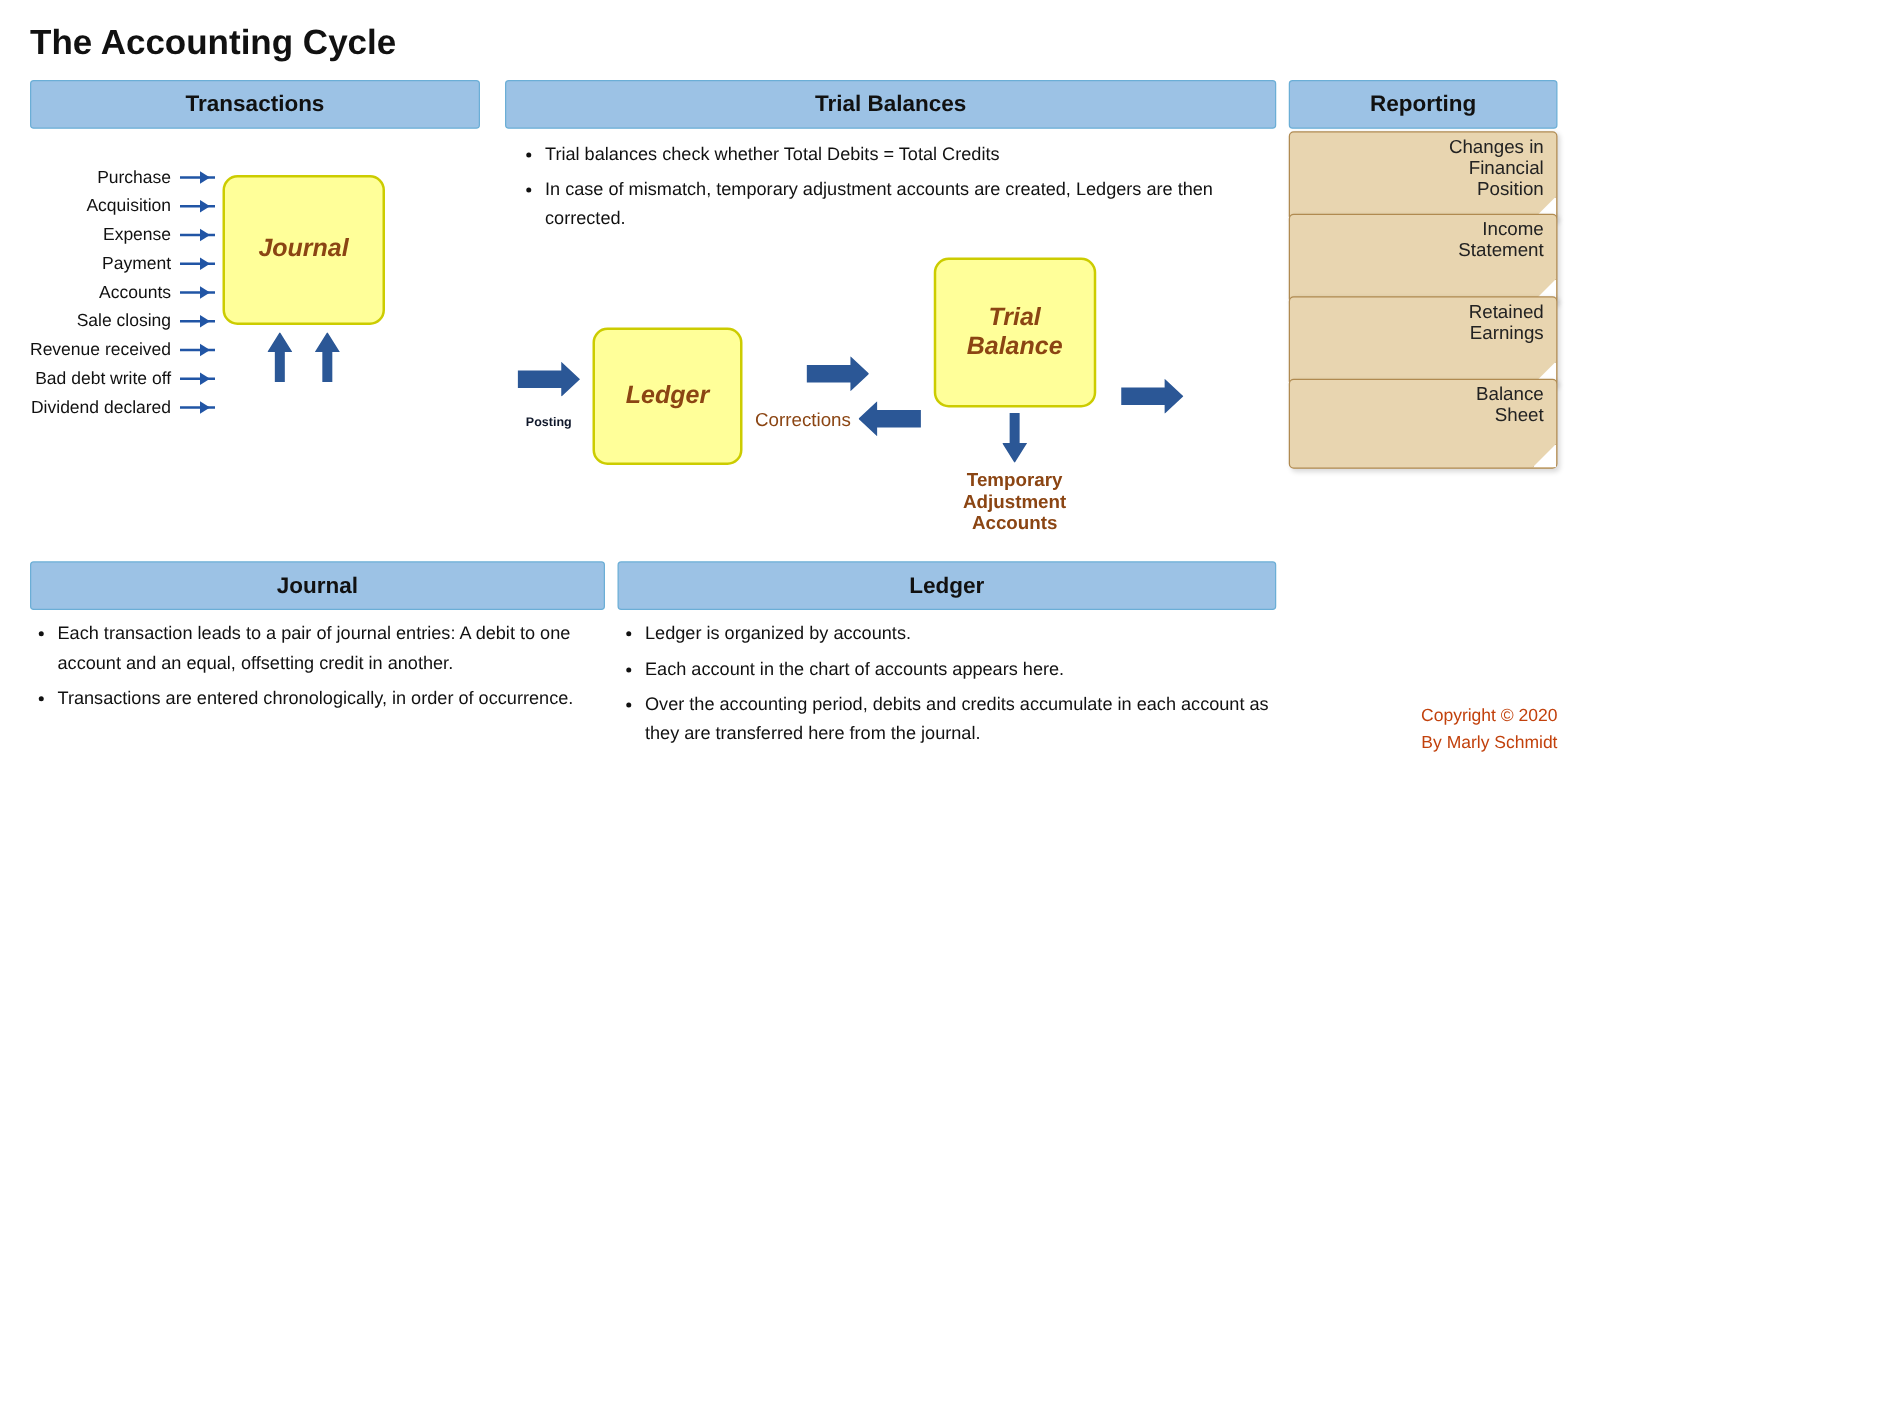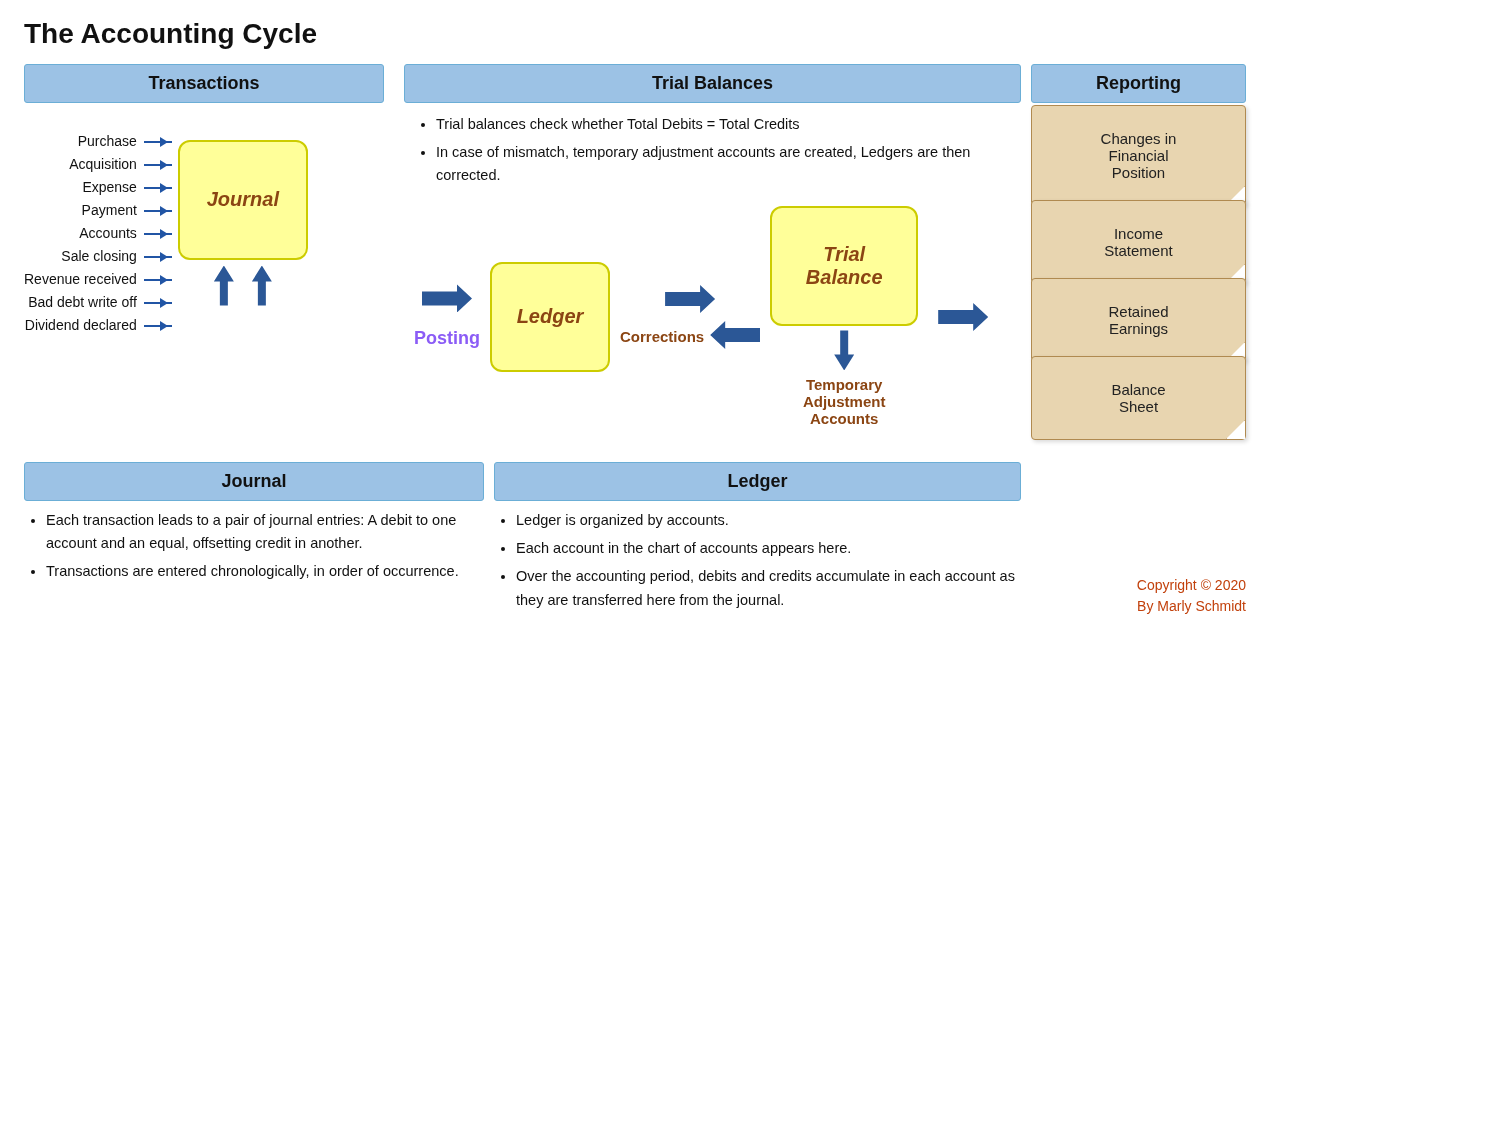--- a/index.html
+++ b/index.html
@@ -116,38 +116,38 @@
     }
     .journal-box {
       width: 130px;
       height: 120px;
     }
     .ledger-box {
       width: 120px;
       height: 110px;
     }
     .trial-balance-box {
-      width: 148px;
+      width: 130px;
       height: 120px;
     }
     .big-arrow-right {
       width: 50px;
       height: 28px;
       background: #2b5796;
       clip-path: polygon(0 25%, 70% 25%, 70% 0%, 100% 50%, 70% 100%, 70% 75%, 0 75%);
     }
     .posting-label {
       font-weight: bold;
-      color: #8b5cf6;
-      font-size: 18px;
+      color: #0f172a;
+      font-size: 10px;
       text-align: center;
       margin-top: 16px;
     }
     .corrections-label {
-      font-weight: bold;
+      font-weight: normal;
       color: #8B4513;
       font-size: 15px;
       text-align: right;
       margin-top: 4px;
     }
     
     .vert-area {
       display: flex;
       flex-direction: column;
       align-items: center;
@@ -192,22 +192,22 @@
       align-items: center;
       position: relative;
       margin-top: 8px;
     }
     .doc-card {
       background: #e8d5b0;
       border: 1.5px solid #b08a50;
       border-radius: 4px 4px 4px 4px;
       width: 215px;
       min-height: 72px;
-      text-align: center;
-      padding: 24px 10px;
+      text-align: right;
+      padding: 3px 10px;
       font-size: 15px;
       color: #222;
       position: relative;
       margin-top: -6px;
       box-shadow: 2px 2px 4px rgba(0,0,0,0.15);
     }
     .doc-card::after {
       content: '';
       position: absolute;
       bottom: 0;

